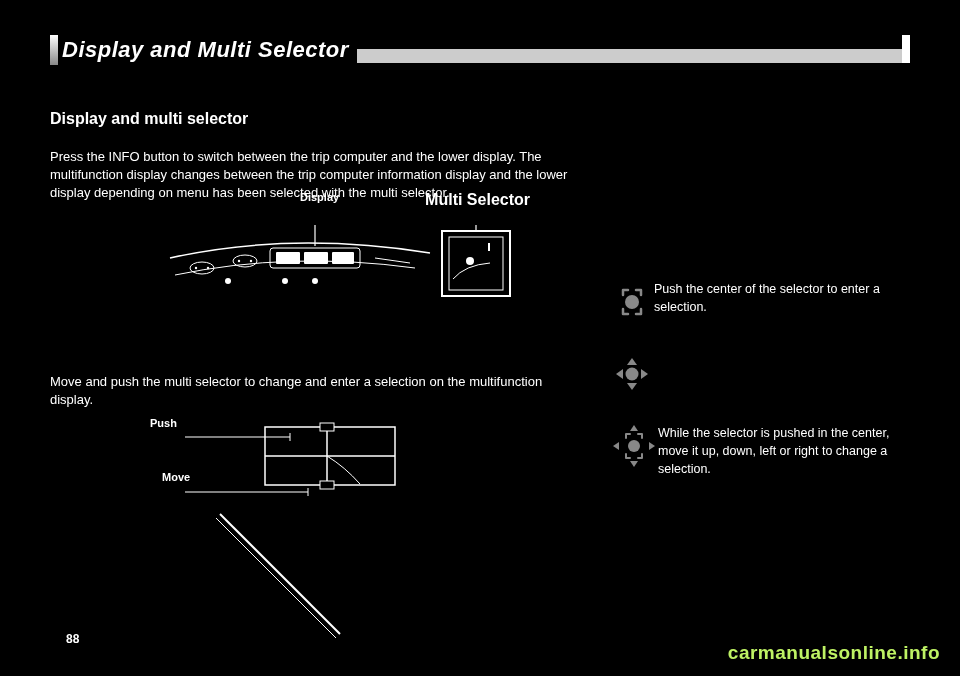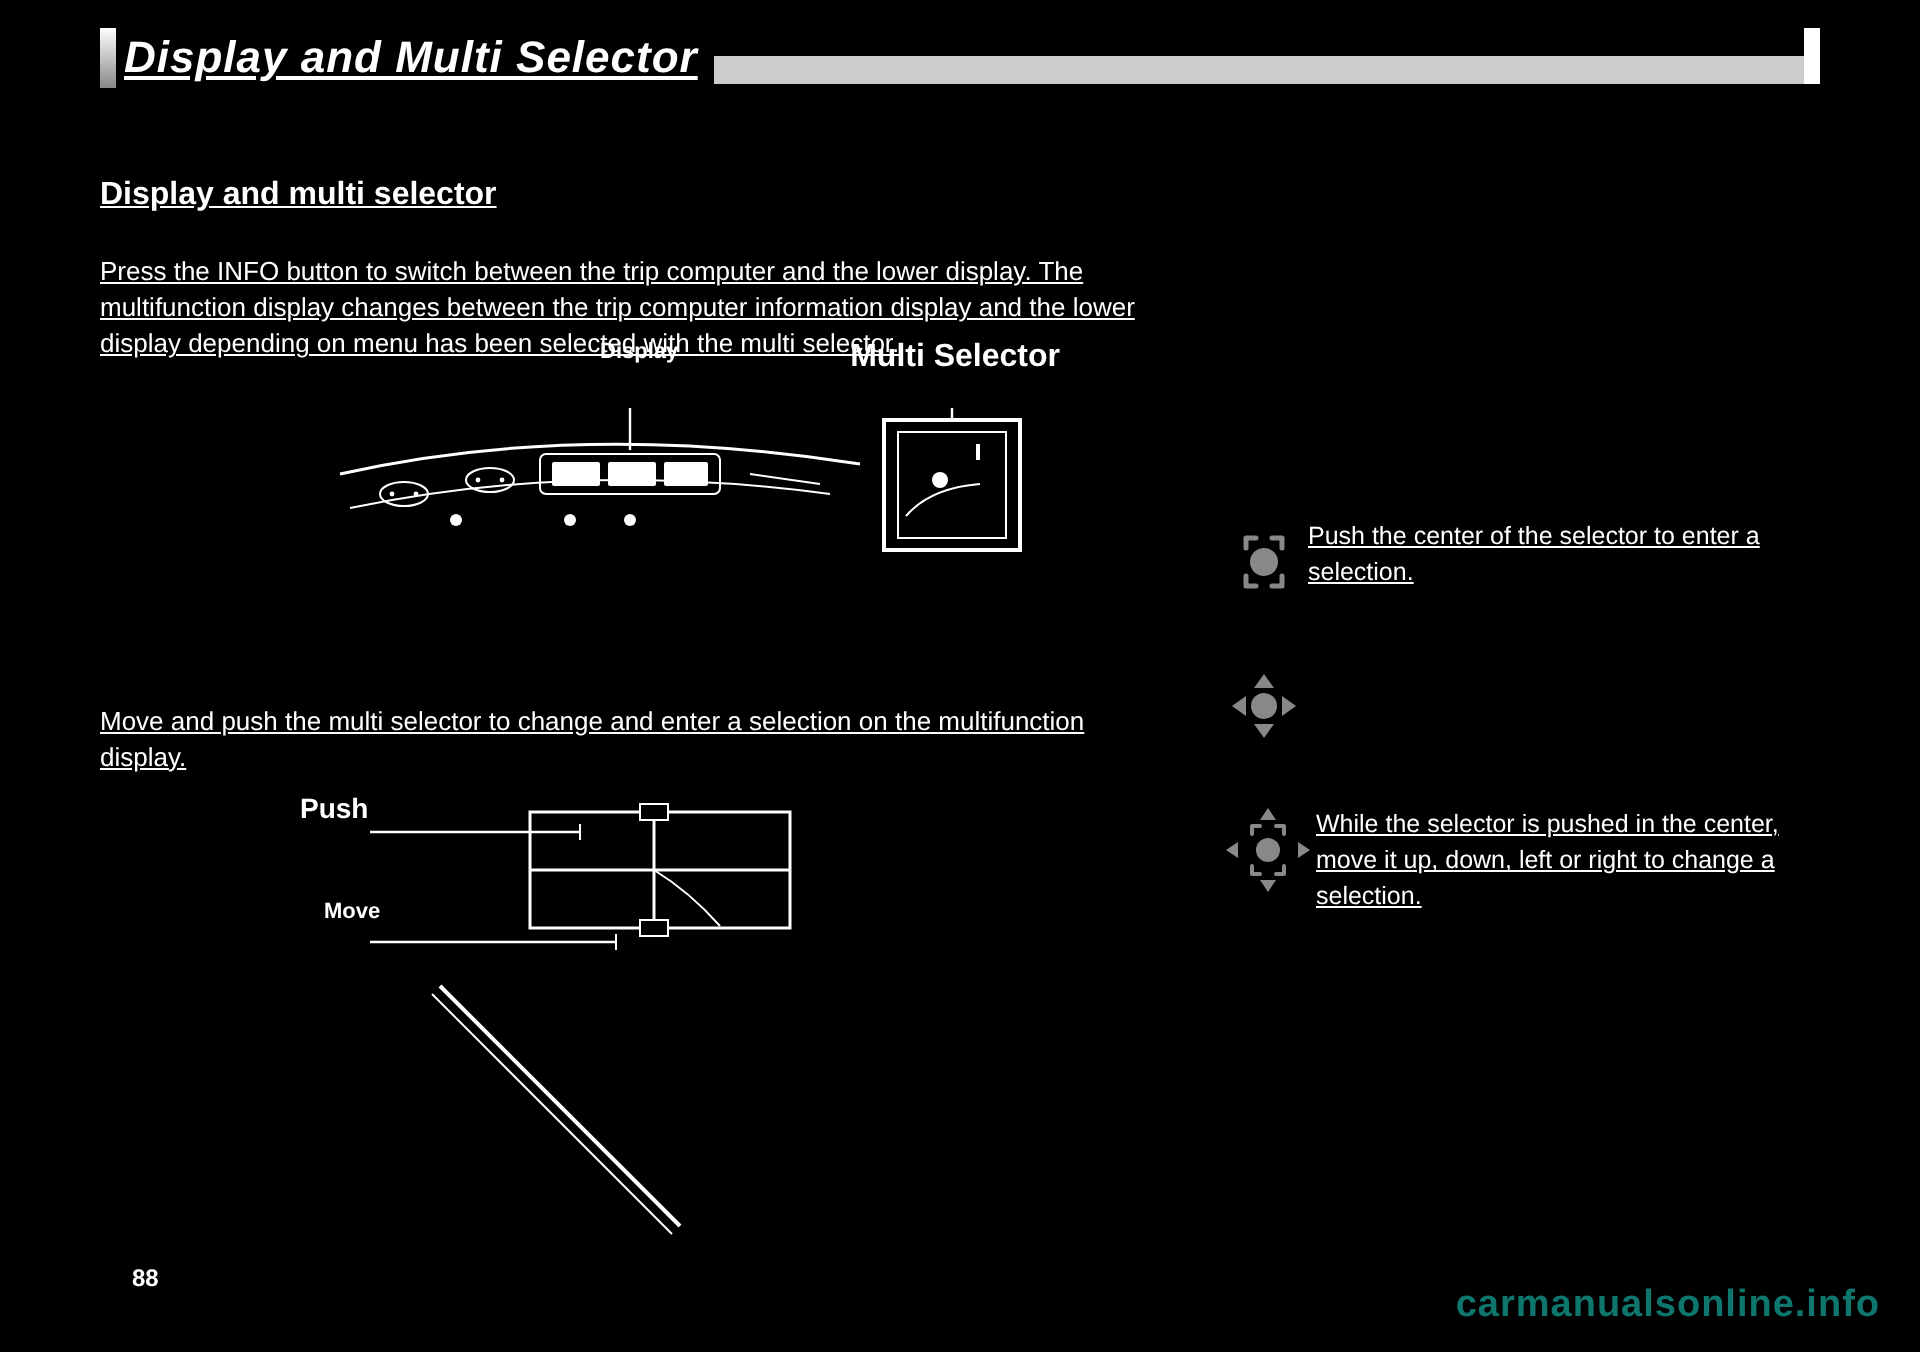--- a/index.html
+++ b/index.html
@@ -6,24 +6,23 @@
     body {
       width: 960px;
       height: 676px;
       background: #000;
       color: #fff;
       font-family: Arial, Helvetica, sans-serif;
       position: relative;
       overflow: hidden;
     }
     .page-container {
-      padding: 14px 50px 20px 50px;
+      padding: 35px 50px 20px 50px;
       position: relative;
       height: 100%;
-      text-decoration: underline;
     }
     .header-bar {
       display: flex;
       align-items: stretch;
       margin-bottom: 45px;
     }
     .header-accent {
       width: 8px;
       background: linear-gradient(to bottom, #fff, #888);
       margin-right: 0;
@@ -94,21 +93,21 @@
     .multi-illustration {
       margin: 10px 0 0 100px;
       position: relative;
       width: 380px;
       height: 230px;
     }
     .ms-label-push {
       position: absolute;
       top: -2px;
       left: 0;
-      font-size: 14px;
+      font-size: 11px;
       font-weight: bold;
     }
     .ms-label-move {
       position: absolute;
       top: 52px;
       left: 12px;
       font-size: 11px;
       font-weight: bold;
     }
     .right-row {
@@ -126,21 +125,21 @@
     }
     .icon-text {
       font-size: 12.5px;
       line-height: 1.45;
       flex: 1;
     }
     .watermark {
       position: absolute;
       bottom: 12px;
       right: 20px;
-      color: #0f766e;
+      color: #bef264;
       font-size: 19px;
       font-weight: bold;
       letter-spacing: 0.5px;
     }
     .page-num {
       position: absolute;
       bottom: 30px;
       left: 66px;
       font-size: 12px;
       font-weight: bold;

